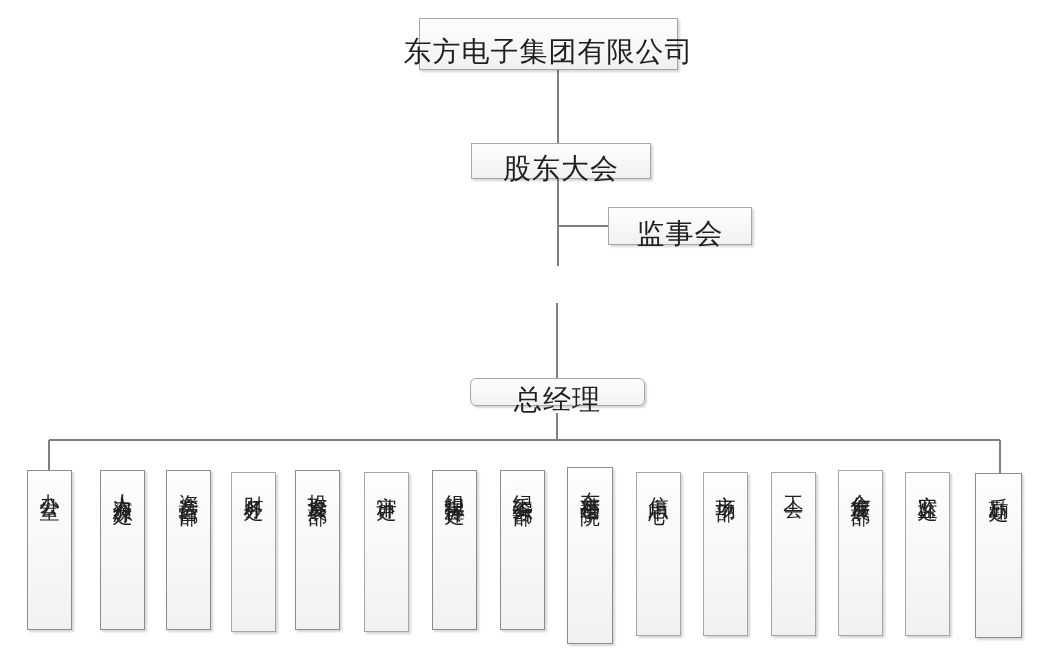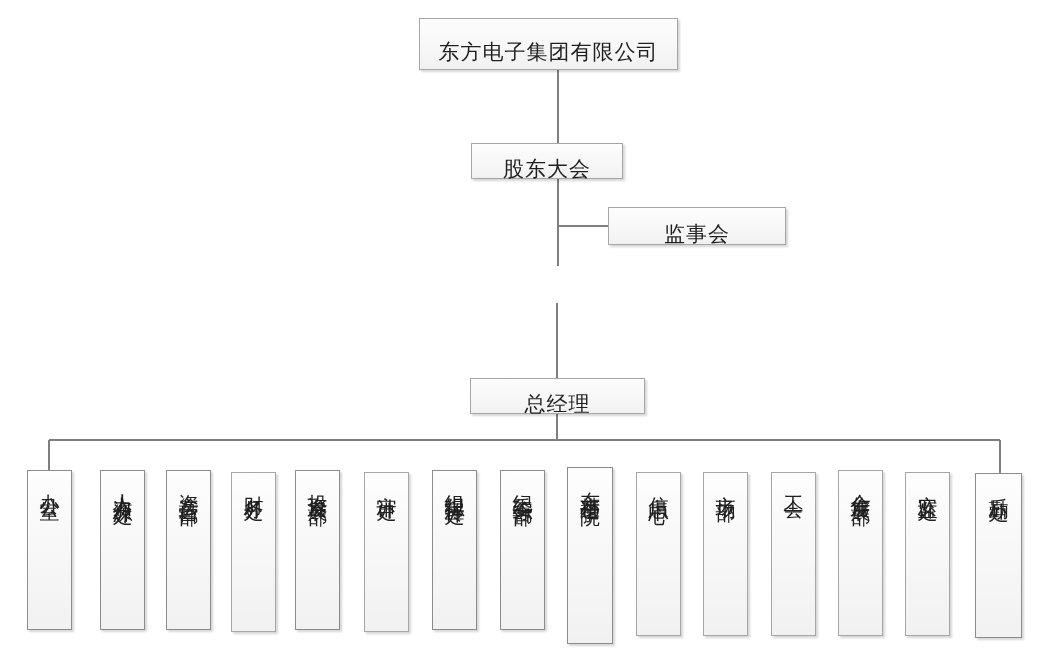--- a/index.html
+++ b/index.html
@@ -47,21 +47,21 @@
 
   .node-label {
     display: block;
     text-align: center;
     line-height: 1.18;
     white-space: nowrap;
   }
 
   
   .node.horizontal .node-label {
-    font-size: 21px;
+    font-size: 28px;
     letter-spacing: 1px;
     margin-top: 16px;
   }
 
   
   .node.vertical {
     padding: 7px 0;
     align-items: flex-start;
   }
   .node.vertical .node-label {
@@ -101,30 +101,30 @@
       <line x1="49" y1="440" x2="49" y2="470"></line>
 
       <line x1="1000" y1="440" x2="1000" y2="473"></line>
     </g>
   </svg>
 
   <div class="node horizontal" style="left:419px; top:18px; width:259px; height:52px;">
     <span class="node-label">东方电子集团有限公司</span>
   </div>
 
-  <div class="node horizontal" style="left:471px; top:143px; width:152px; height:36px;">
+  <div class="node horizontal" style="left:471px; top:143px; width:180px; height:36px;">
     <span class="node-label">股东大会</span>
   </div>
 
-  <div class="node horizontal" style="left:608px; top:207px; width:178px; height:38px;">
+  <div class="node horizontal" style="left:608px; top:207px; width:144px; height:38px;">
     <span class="node-label">监事会</span>
   </div>
 
 
-  <div class="node horizontal" style="left:470px; top:378px; width:175px; height:36px;">
+  <div class="node horizontal" style="left:470px; top:378px; width:175px; height:28px;border-radius:6px;">
     <span class="node-label">总经理</span>
   </div>
 
   <div class="node vertical strong" style="left:27px; top:470px; width:45px; height:160px;">
     <span class="node-label">办公室</span>
   </div>
 
   <div class="node vertical strong" style="left:100px; top:470px; width:45px; height:160px;">
     <span class="node-label">人力资源处</span>
   </div>

